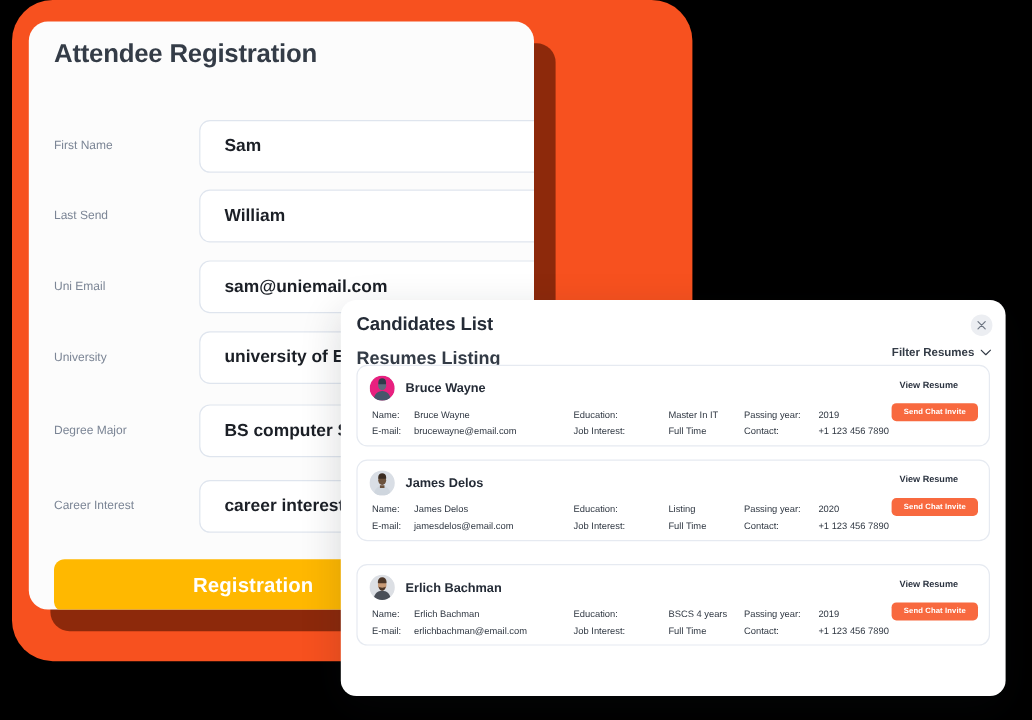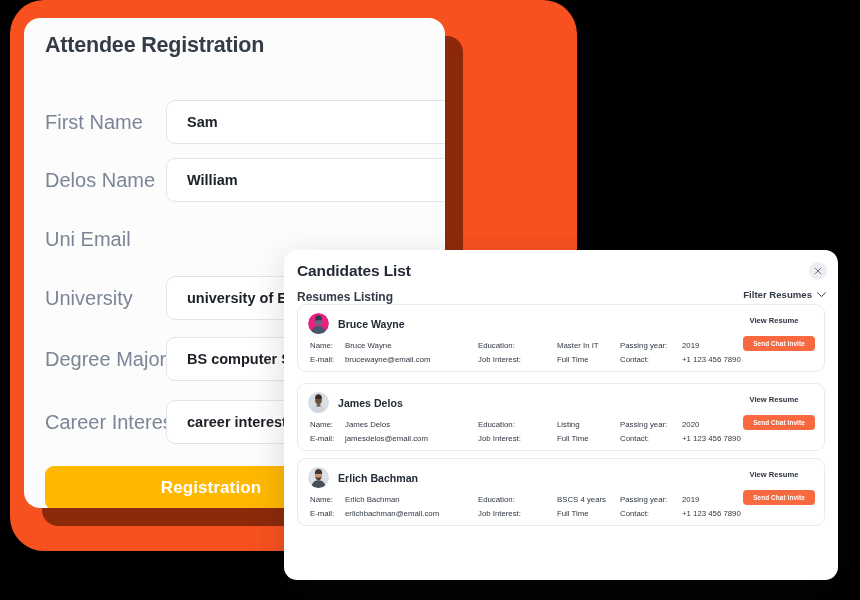--- a/index.html
+++ b/index.html
@@ -66,21 +66,21 @@
   .form-row.r2 { top: 199px; padding-left: 36px; }
   .form-row.r3 { top: 258px; }
   .form-row.r4 { top: 319px; }
   .form-row.r5 { top: 382px; }
 
   .field-label {
     position: absolute;
     left: 21px;
     top: 50%;
     transform: translateY(-50%);
-    font-size: 20px;
+    font-size: 10px;
     color: #7b8595;
     white-space: nowrap;
   }
 
   .field-input {
     position: absolute;
     left: 142px;
     top: 0;
     width: 290px;
     height: 44px;
@@ -154,21 +154,21 @@
     justify-content: center;
     cursor: pointer;
     padding: 0;
   }
   .close-btn svg { display: block; }
 
   .resumes-label {
     position: absolute;
     left: 13px;
     top: 40px;
-    font-size: 12px;
+    font-size: 15px;
     font-weight: bold;
     color: #333b46;
   }
 
   .filter-resumes {
     position: absolute;
     right: 12px;
     top: 39px;
     display: flex;
     align-items: center;
@@ -191,21 +191,21 @@
     position: absolute;
     left: 13px;
     width: 528px;
     height: 68px;
     background: #FFFFFF;
     border: 1px solid #e6eaf1;
     border-radius: 9px;
   }
   .cand-row.c0 { top: 0px; }
   .cand-row.c1 { top: 79px; }
-  .cand-row.c2 { top: 154px; }
+  .cand-row.c2 { top: 166px; }
 
   .row-head {
     position: absolute;
     left: 10px;
     top: 8px;
     display: flex;
     align-items: center;
     gap: 9px;
   }
 
@@ -289,26 +289,27 @@
   <div class="reg-card">
 
     <div class="reg-title">Attendee Registration</div>
 
     <div class="form-row r0">
       <div class="field-label">First Name</div>
       <div class="field-input">Sam</div>
     </div>
 
     <div class="form-row r1">
-      <div class="field-label">Delos Name</div>
+      <div class="field-label">Last Send</div>
       <div class="field-input">William</div>
     </div>
 
     <div class="form-row r2">
       <div class="field-label">Uni Email</div>
+      <div class="field-input">sam@uniemail.com</div>
     </div>
 
     <div class="form-row r3">
       <div class="field-label">University</div>
       <div class="field-input">university of Europe</div>
     </div>
 
     <div class="form-row r4">
       <div class="field-label">Degree Major</div>
       <div class="field-input">BS computer Science</div>

